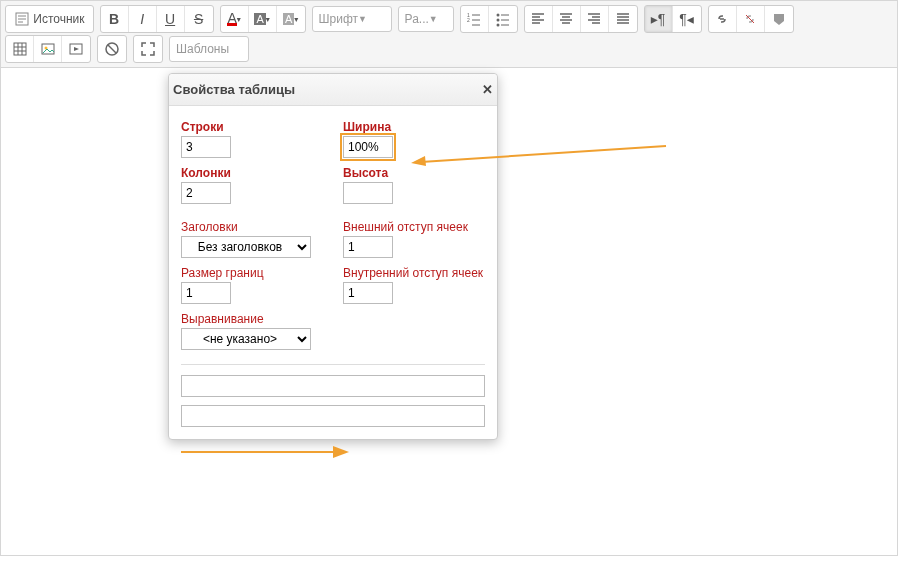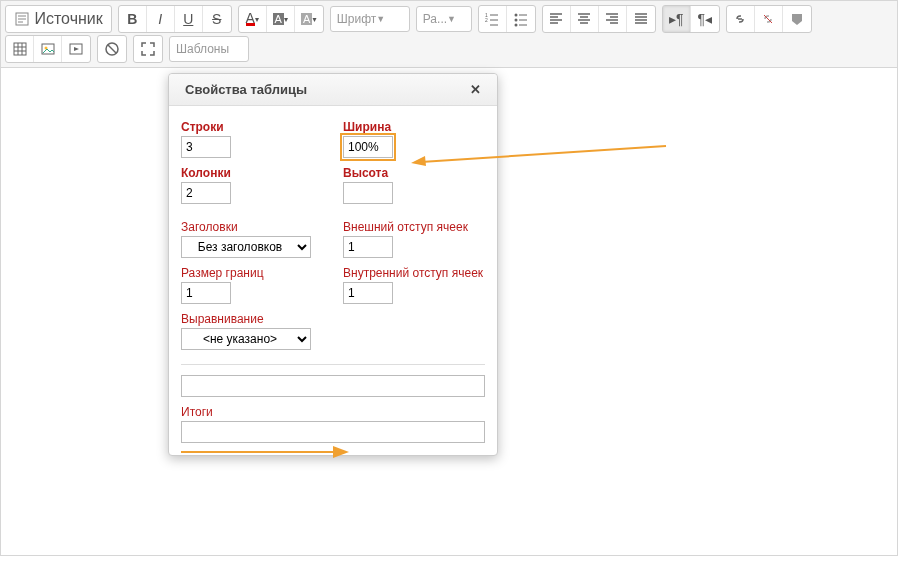--- a/index.html
+++ b/index.html
@@ -3,27 +3,27 @@
 <meta charset="utf-8">
 <style>
 * { box-sizing: border-box; margin: 0; padding: 0; }
 body { font-family: Arial, sans-serif; font-size: 12px; color: #444; background: #fff; width: 898px; }
 .toolbar { background: #f5f5f5; border: 1px solid #d6d6d6; padding: 4px; }
 .toolbar-row { display: flex; gap: 6px; align-items: center; flex-wrap: wrap; margin-bottom: 2px; }
 .toolbar-row:last-child { margin-bottom: 0; }
 .tb-group { display: flex; border: 1px solid #ccc; border-radius: 3px; background: #fff; }
 .tb-btn { width: 28px; height: 26px; display: flex; align-items: center; justify-content: center; border-right: 1px solid #e5e5e5; cursor: pointer; color: #555; font-size: 14px; }
 .tb-btn:last-child { border-right: none; }
-.tb-btn-wide { width: auto; padding: 0 8px; font-size: 16px; }
+.tb-btn-wide { width: auto; padding: 0 8px; font-size: 12px; }
 .tb-btn.active { background: #e8e8e8; box-shadow: inset 0 0 3px rgba(0,0,0,0.15); }
 .tb-combo { border: 1px solid #ccc; border-radius: 3px; background: #fff; height: 26px; display: flex; align-items: center; padding: 0 6px; gap: 0; color: #999; cursor: pointer; }
 .tb-combo .caret { font-size: 9px; }
 .editor-area { border: 1px solid #d6d6d6; border-top: none; height: 488px; position: relative; }
 .dialog { position: absolute; left: 167px; top: 5px; width: 330px; background: #fff; border: 1px solid #ccc; border-radius: 4px; box-shadow: 0 3px 12px rgba(0,0,0,0.25); }
-.dialog-title { display: flex; justify-content: space-between; align-items: center; padding: 8px 16px; border-bottom: 1px solid #ddd; background: linear-gradient(#f9f9f9,#eee); border-radius: 4px 4px 0 0; }
+.dialog-title { display: flex; justify-content: space-between; align-items: center; padding: 8px 4px; border-bottom: 1px solid #ddd; background: linear-gradient(#f9f9f9,#eee); border-radius: 4px 4px 0 0; }
 .dialog-title span { font-weight: bold; font-size: 13px; color: #444; }
 .dialog-close { cursor: pointer; font-size: 16px; font-weight: bold; color: #555; }
 .dialog-body { padding: 12px 12px 6px 12px; }
 .cols { display: flex; gap: 20px; }
 .col { flex: 1; }
 .field-label { font-weight: bold; font-size: 12px; color: #b91c1c; margin-top: 2px; display: block; }
 .field-label.plain { font-weight: normal; }
 input.txt { border: 1px solid #bbb; padding: 3px 4px; font-size: 12px; margin: 2px 0 6px 0; }
 input.small { width: 50px; }
 input.full { width: 100%; }
@@ -219,21 +219,20 @@
           <input class="txt small" value="" style="">
           <div style="height:8px;"></div>
           <label class="field-label plain">Внешний отступ ячеек</label>
           <input class="txt small" value="1" style="">
           <label class="field-label plain">Внутренний отступ ячеек</label>
           <input class="txt small" value="1" style="">
         </div>
       </div>
       <hr>
       <input class="txt full" value="" style="">
-      <label class="field-label plain">Итоги</label>
       <input class="txt full" value="" style="">
     </div>
   </div>
 
   <svg class="arrow1" width="260" height="30">
     <line x1="255" y1="6" x2="10" y2="22" stroke="#f0a030" stroke-width="2"></line>
     <polygon points="0,23 14,16 15,26" fill="#f0a030"></polygon>
   </svg>
   <svg class="arrow2" width="170" height="20">
     <line x1="0" y1="10" x2="155" y2="10" stroke="#f0a030" stroke-width="2"></line>

